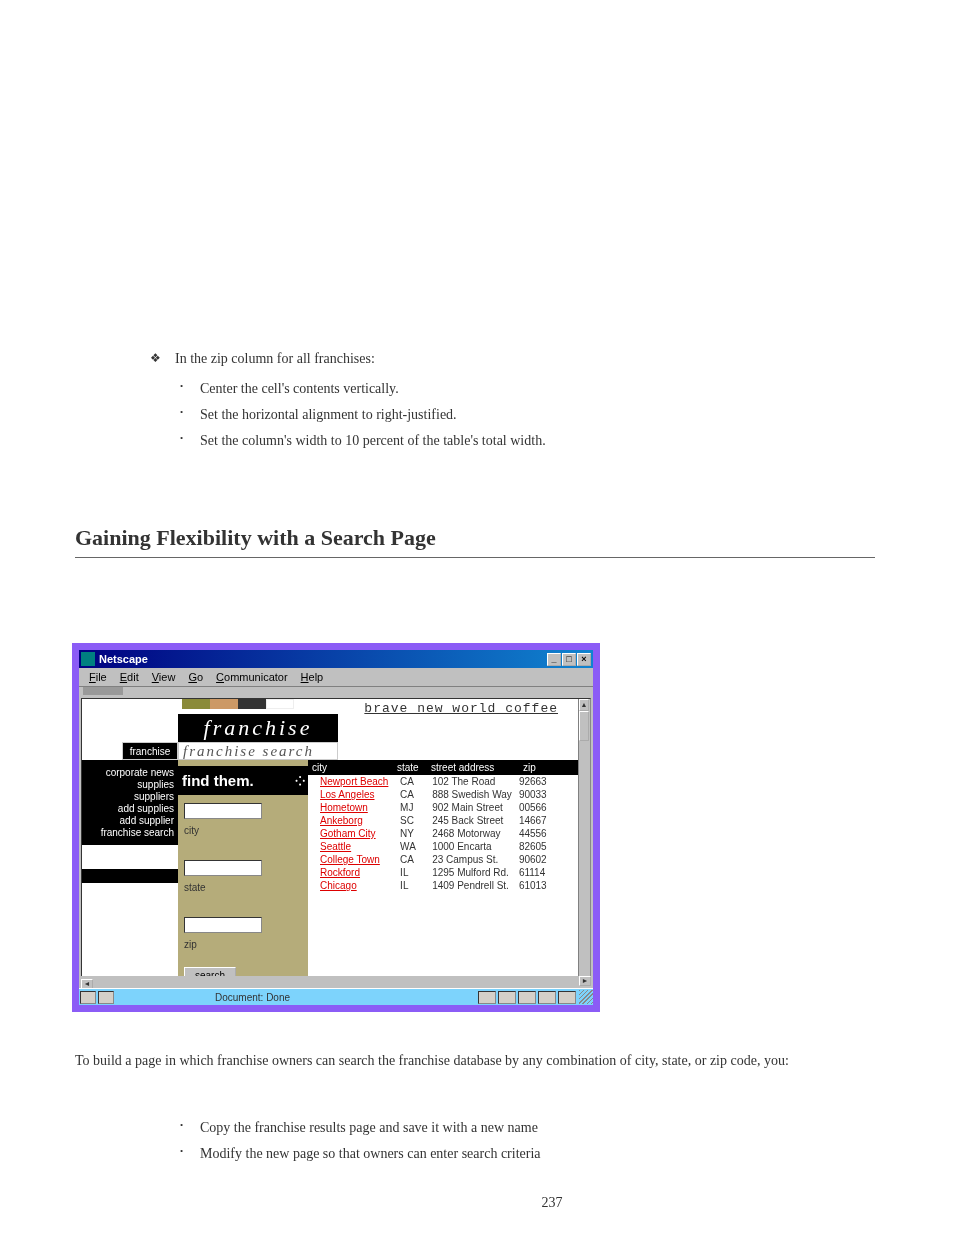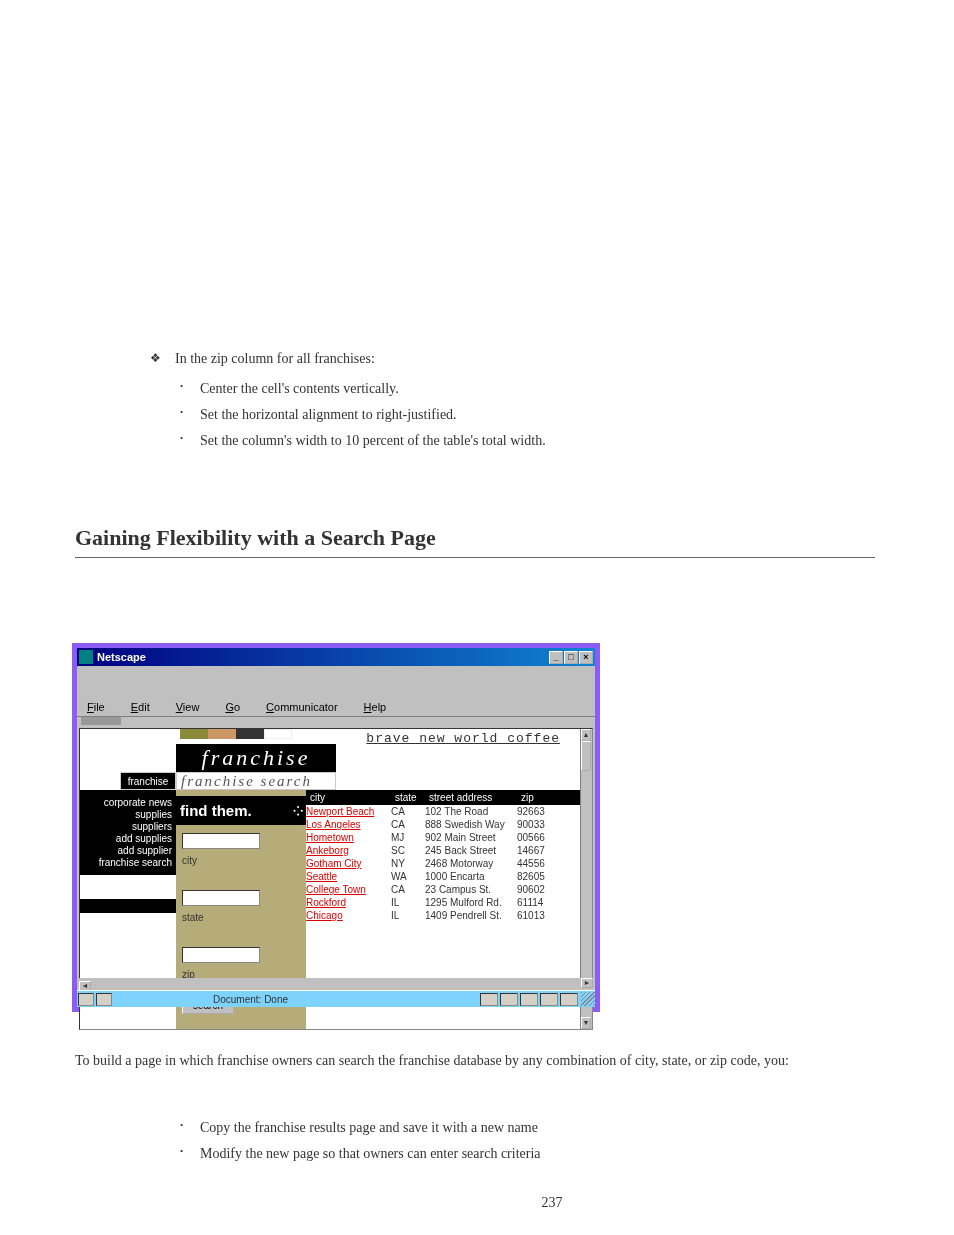--- a/index.html
+++ b/index.html
@@ -15,26 +15,26 @@
   .row2 { position: absolute; top: 381px; width: 100%; }
   .row3 { position: absolute; top: 407px; width: 100%; }
   .row4 { position: absolute; top: 433px; width: 100%; }
   .row-txt { position: absolute; left: 125px; }
   
   .sect-title { position: absolute; top: 525px; left: 75px; font-size: 22px; font-weight: bold; }
   .hr-line { position: absolute; top: 557px; left: 75px; width: 800px; height: 1px; background: #666; }
   .sect-para { position: absolute; top: 575px; left: 75px; width: 800px; line-height: 1.5; }
   
   
-  .netscape { position: absolute; top: 643px; left: 72px; width: 528px; height: 369px; border: 5px solid #8b5cf6; background: #c0c0c0; font-family: "MS Sans Serif", Arial, sans-serif; font-size: 11px; }
+  .netscape { position: absolute; top: 643px; left: 72px; width: 528px; height: 369px; border: 7px solid #8b5cf6; background: #c0c0c0; font-family: "MS Sans Serif", Arial, sans-serif; font-size: 11px; }
   .titlebar { height: 18px; background: linear-gradient(90deg, #000080 0%, #1084d0 100%); color: #fff; display: flex; align-items: center; padding: 0 2px; font-weight: bold; }
   .titlebar .icon { width: 14px; height: 14px; background: #008080; margin-right: 4px; }
   .winbtns { margin-left: auto; display: flex; gap: 1px; }
   .winbtn { width: 14px; height: 13px; background: #c0c0c0; border: 1px outset #fff; font-size: 9px; display: flex; align-items: center; justify-content: center; color: #000; }
-  .menubar { height: 18px; background: #c0c0c0; display: flex; align-items: center; padding: 0 4px; gap: 14px; color: #000; margin-top: 32px; }
+  .menubar { height: 18px; background: #c0c0c0; display: flex; align-items: center; padding: 0 4px; gap: 1px; color: #000; }
   .menubar span { padding: 1px 6px; }
   .menubar span u { text-decoration: underline; }
   .tabstrip { height: 12px; background: #c0c0c0; border-top: 1px solid #808080; }
   .tabstrip .tail { width: 100px; height: 8px; background: linear-gradient(90deg,#999 0,#999 40%,transparent 40%); margin-left:4px; }
   
   .content { background: #fff; height: 302px; position: relative; overflow: hidden; margin: 0 2px; border: 1px inset #888; }
   
   .topstrip { position: absolute; top: 0; left: 0; right: 12px; height: 16px; background: #fff; }
   .color-blocks { position: absolute; top: 0; left: 100px; display: flex; }
   .color-blocks div { width: 28px; height: 10px; margin-top: 0; }
@@ -58,21 +58,21 @@
   .searchbox label { display:block; margin: 2px 0; }
   .searchbox input[type=text] { width: 78px; height: 16px; border: 1px inset #888; background:#fff; margin-bottom: 4px; }
   .searchbox button { padding: 2px 10px; background:#c0c0c0; border: 1px outset #fff; margin-top:4px; font-size:10px;}
   
   .table-area { position: absolute; top: 61px; left: 226px; right: 12px; font-size: 10px; color: #333; }
   .thead { display: flex; background: #000; color: #fff; padding: 2px 4px; }
   .thead div:nth-child(1){ width: 85px;}
   .thead div:nth-child(2){ width: 34px;}
   .thead div:nth-child(3){ width: 92px;}
   .thead div:nth-child(4){ width: 50px;}
-  .trow { display: flex; padding: 1px 0; }
+  .trow { display: flex; padding: 1px 12px; }
   .trow div:nth-child(1){ width: 85px;}
   .trow div:nth-child(2){ width: 34px;}
   .trow div:nth-child(3){ width: 92px;}
   .trow div:nth-child(4){ width: 50px;}
   .trow a { color: #d00; text-decoration: underline; }
   
   .vscroll { position:absolute; top:0; right:0; width:12px; height:300px; background:#c0c0c0; border-left:1px solid #808080;}
   .vscroll .btn { width:10px; height:12px; background:#c0c0c0; border:1px outset #fff; font-size:7px; text-align:center; line-height:10px;}
   .vscroll .thumb { width:10px; height:30px; background:#c0c0c0; border:1px outset #fff; margin-top:0;}
   .hscroll { position:absolute; left:0; right:0; bottom:17px; height:12px; background:#c0c0c0; margin:0 2px;}

